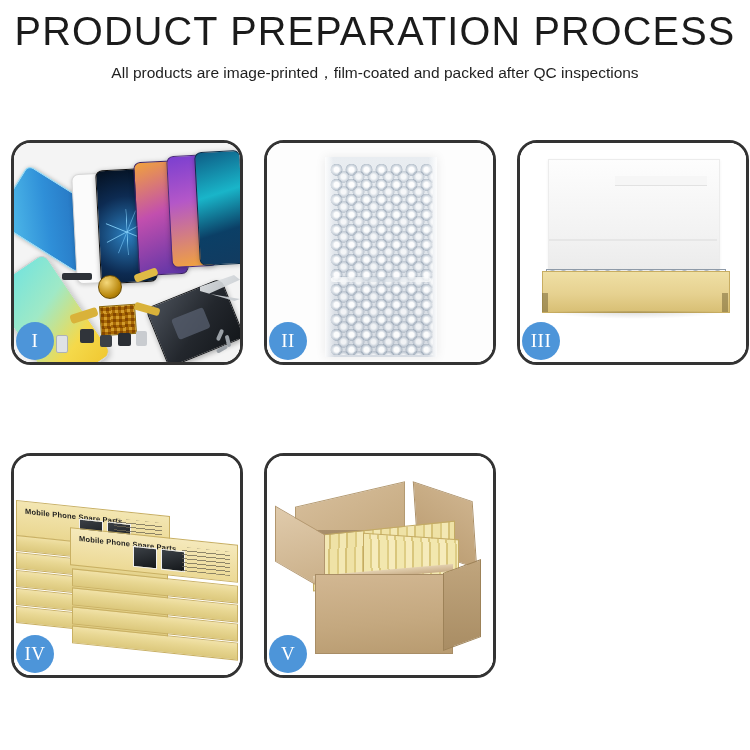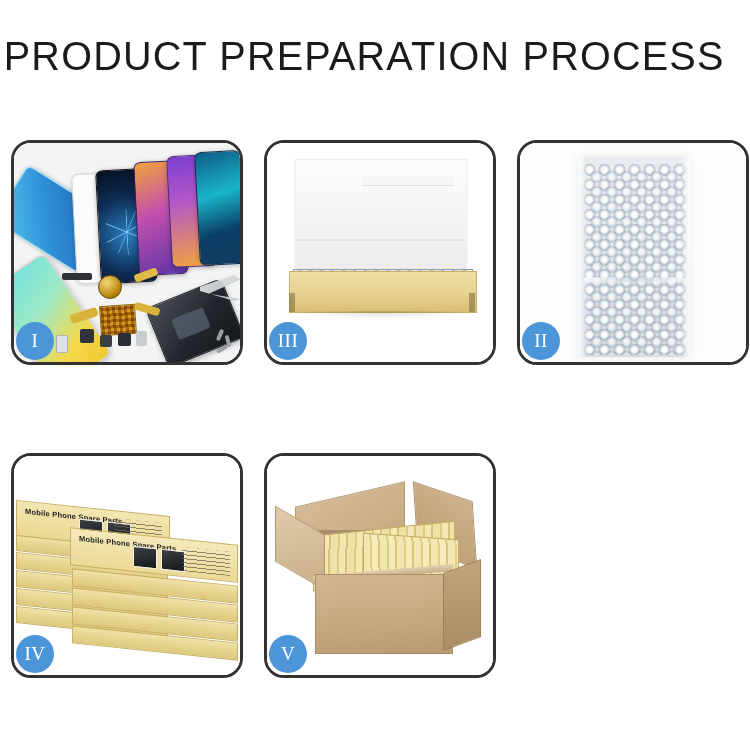--- a/index.html
+++ b/index.html
@@ -11,21 +11,22 @@
     width: 750px;
     height: 750px;
     font-family: "Liberation Sans", sans-serif;
     overflow: hidden;
     position: relative;
   }
 
   
   .header {
     width: 750px;
-    padding-top: 36px;
+    padding-top: 11px;
+    text-align: center;
   }
   .main-title {
     font-family: "Liberation Sans", sans-serif;
     font-size: 40px;
     font-weight: 400;
     letter-spacing: 1.2px;
     color: #1b1b1b;
     line-height: 1;
     margin: 0;
     white-space: nowrap;
@@ -405,20 +406,21 @@
     position:absolute;left:20px;top:186px;width:150px;height:10px;
     background:radial-gradient(ellipse at 50% 0,rgba(0,0,0,.12),rgba(0,0,0,0) 70%);
     transform: skewY(11deg);
   }
 </style>
 </head>
 <body>
 
 <div class="header">
   <h1 class="main-title">PRODUCT PREPARATION PROCESS</h1>
+  <p class="sub-title">All products are image-printed，film-coated and packed after QC inspections</p>
 </div>
 
 <div class="grid">
 
   <div class="panel">
     <div class="panel-inner">
       <div class="p1-bg"></div>
       <div class="ph ph-a"></div>
       <div class="ph ph-b"></div>
       <div class="ph ph-c"></div>
@@ -441,46 +443,46 @@
       <div class="tweezer"></div>
       <div class="screw1"></div>
       <div class="screw2"></div>
       <div class="screw3"></div>
     </div>
     <div class="badge">I</div>
   </div>
 
   <div class="panel">
     <div class="panel-inner">
+      <div class="p2-bg"></div>
+      <div class="bubble-pouch">
+        <div class="bubble-field"></div>
+        <div class="bubble-field2"></div>
+        <div class="pouch-seam"></div>
+        <div class="pouch-edge-l"></div>
+        <div class="pouch-edge-r"></div>
+      </div>
+    </div>
+    <div class="badge">II</div>
+  </div>
+
+  <div class="panel">
+    <div class="panel-inner">
       <div class="p3-bg"></div>
       <div class="lid-white">
         <div class="lid-notch"></div>
       </div>
       <div class="lid-fold"></div>
       <div class="box3-inner"></div>
       <div class="box3-body"></div>
       <div class="box3-lcorner"></div>
       <div class="box3-rcorner"></div>
       <div class="box3-shadow"></div>
     </div>
     <div class="badge">III</div>
-  </div>
-
-  <div class="panel">
-    <div class="panel-inner">
-      <div class="p2-bg"></div>
-      <div class="bubble-pouch">
-        <div class="bubble-field"></div>
-        <div class="bubble-field2"></div>
-        <div class="pouch-seam"></div>
-        <div class="pouch-edge-l"></div>
-        <div class="pouch-edge-r"></div>
-      </div>
-    </div>
-    <div class="badge">II</div>
   </div>
 
   <div class="panel">
     <div class="panel-inner">
       <div class="p4-bg"></div>
       <div class="stack">
         <div class="sbox sb-l5"></div>
         <div class="sbox sb-l4"></div>
         <div class="sbox sb-l3"></div>
         <div class="sbox sb-l2"></div>

